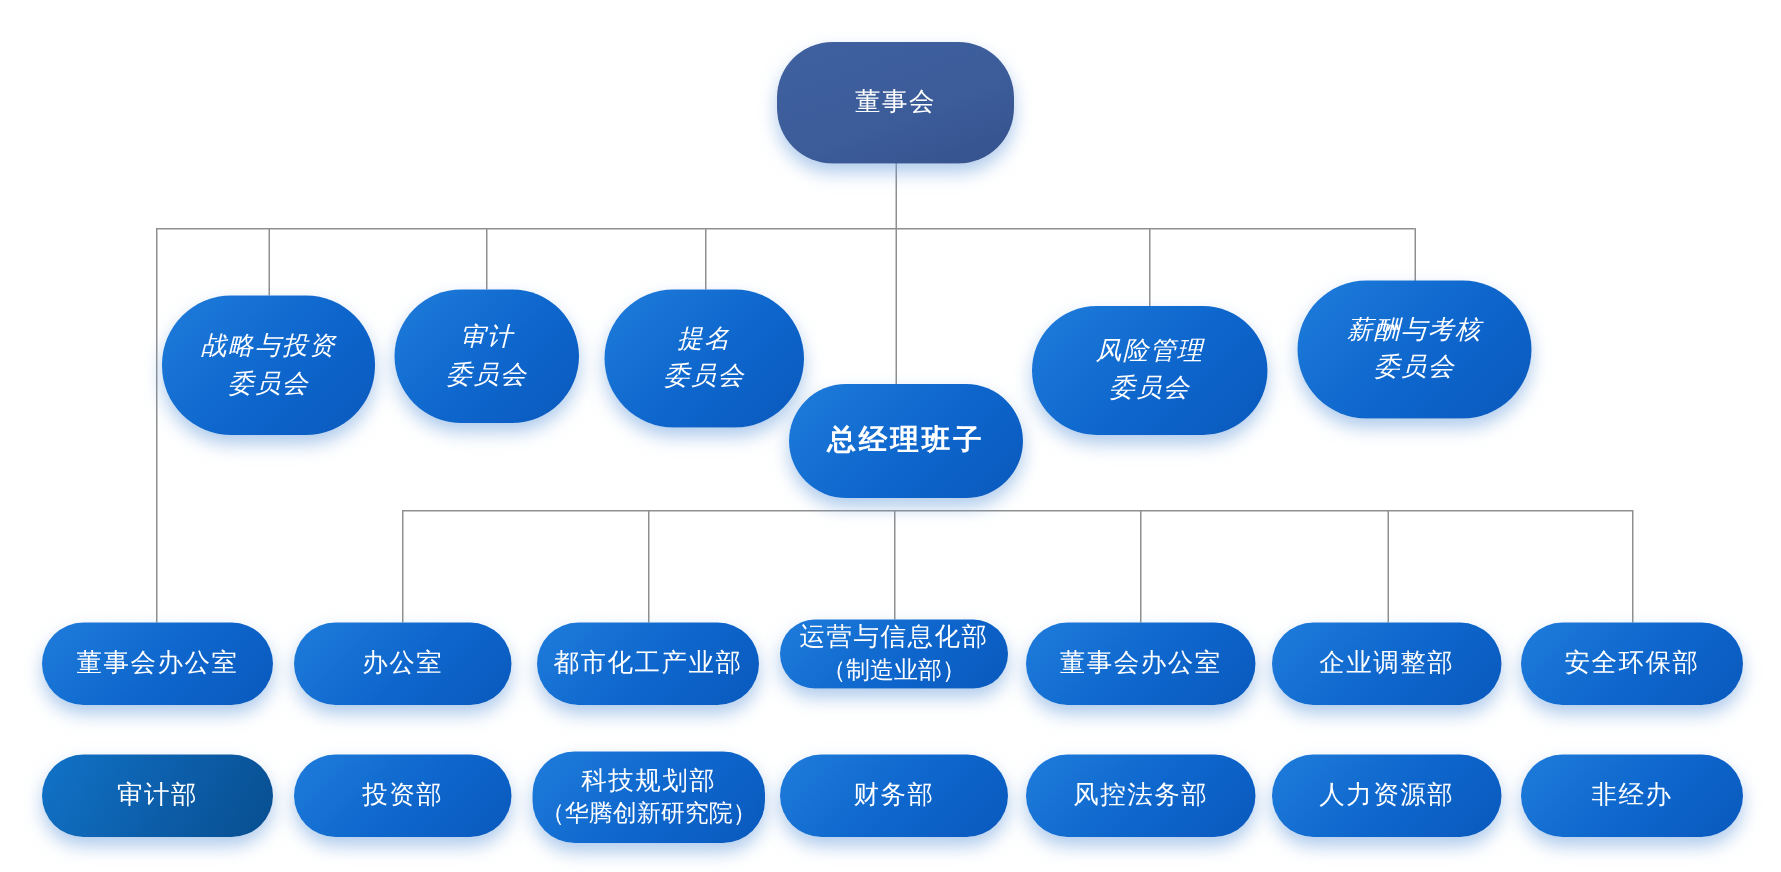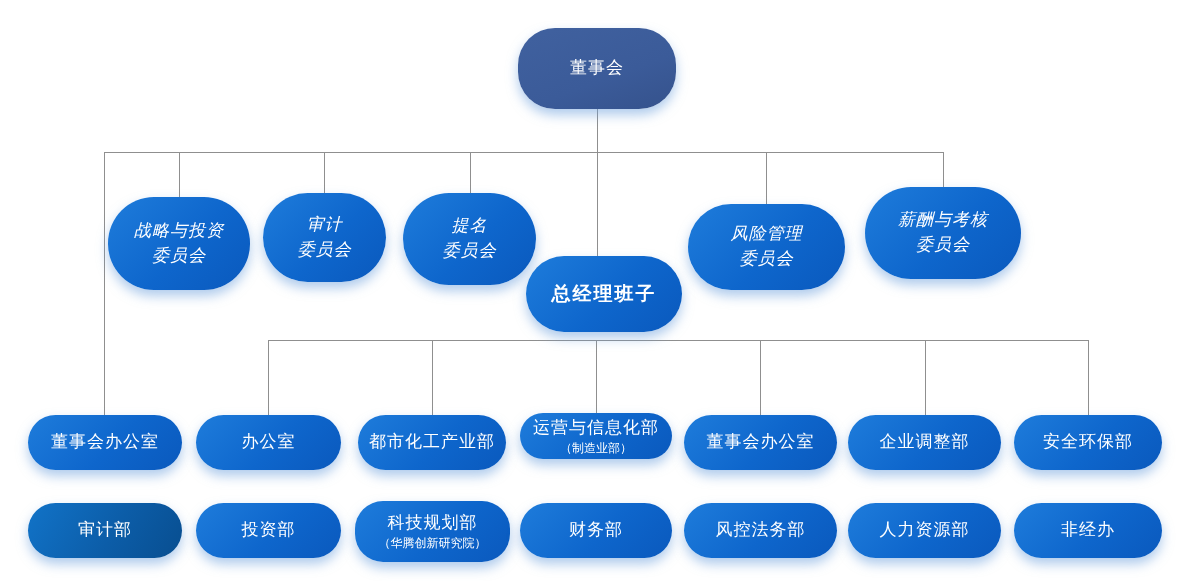--- a/index.html
+++ b/index.html
@@ -17,21 +17,21 @@
   .node.board{
     background:linear-gradient(160deg,#40619f 0%,#3b5b99 60%,#35528c 100%);
     border-radius:37px;font-size:17px;
   }
   .node.committee{border-radius:46px;font-style:italic;}
   .node.gm{border-radius:38px;font-size:19px;font-weight:bold;letter-spacing:2px;}
   .node.dept{border-radius:28px;}
   .node.audit-dark{
     background:linear-gradient(120deg,#1173c8 0%,#0c5da8 55%,#084e90 100%);
   }
-  .node .sub{font-size:12px;line-height:1.3;letter-spacing:0;}
+  .node .sub{font-size:16px;line-height:1.3;letter-spacing:0;font-family:Liberation Mono, monospace;}
   .line{position:absolute;background:#8f8f8f;}
   .line.h{height:1px;}
   .line.v{width:1px;}
 </style>
 </head>
 <body>
 
 <div class="canvas">
 
   <div class="line v" style="left:597px;top:102px;height:50px"></div>

